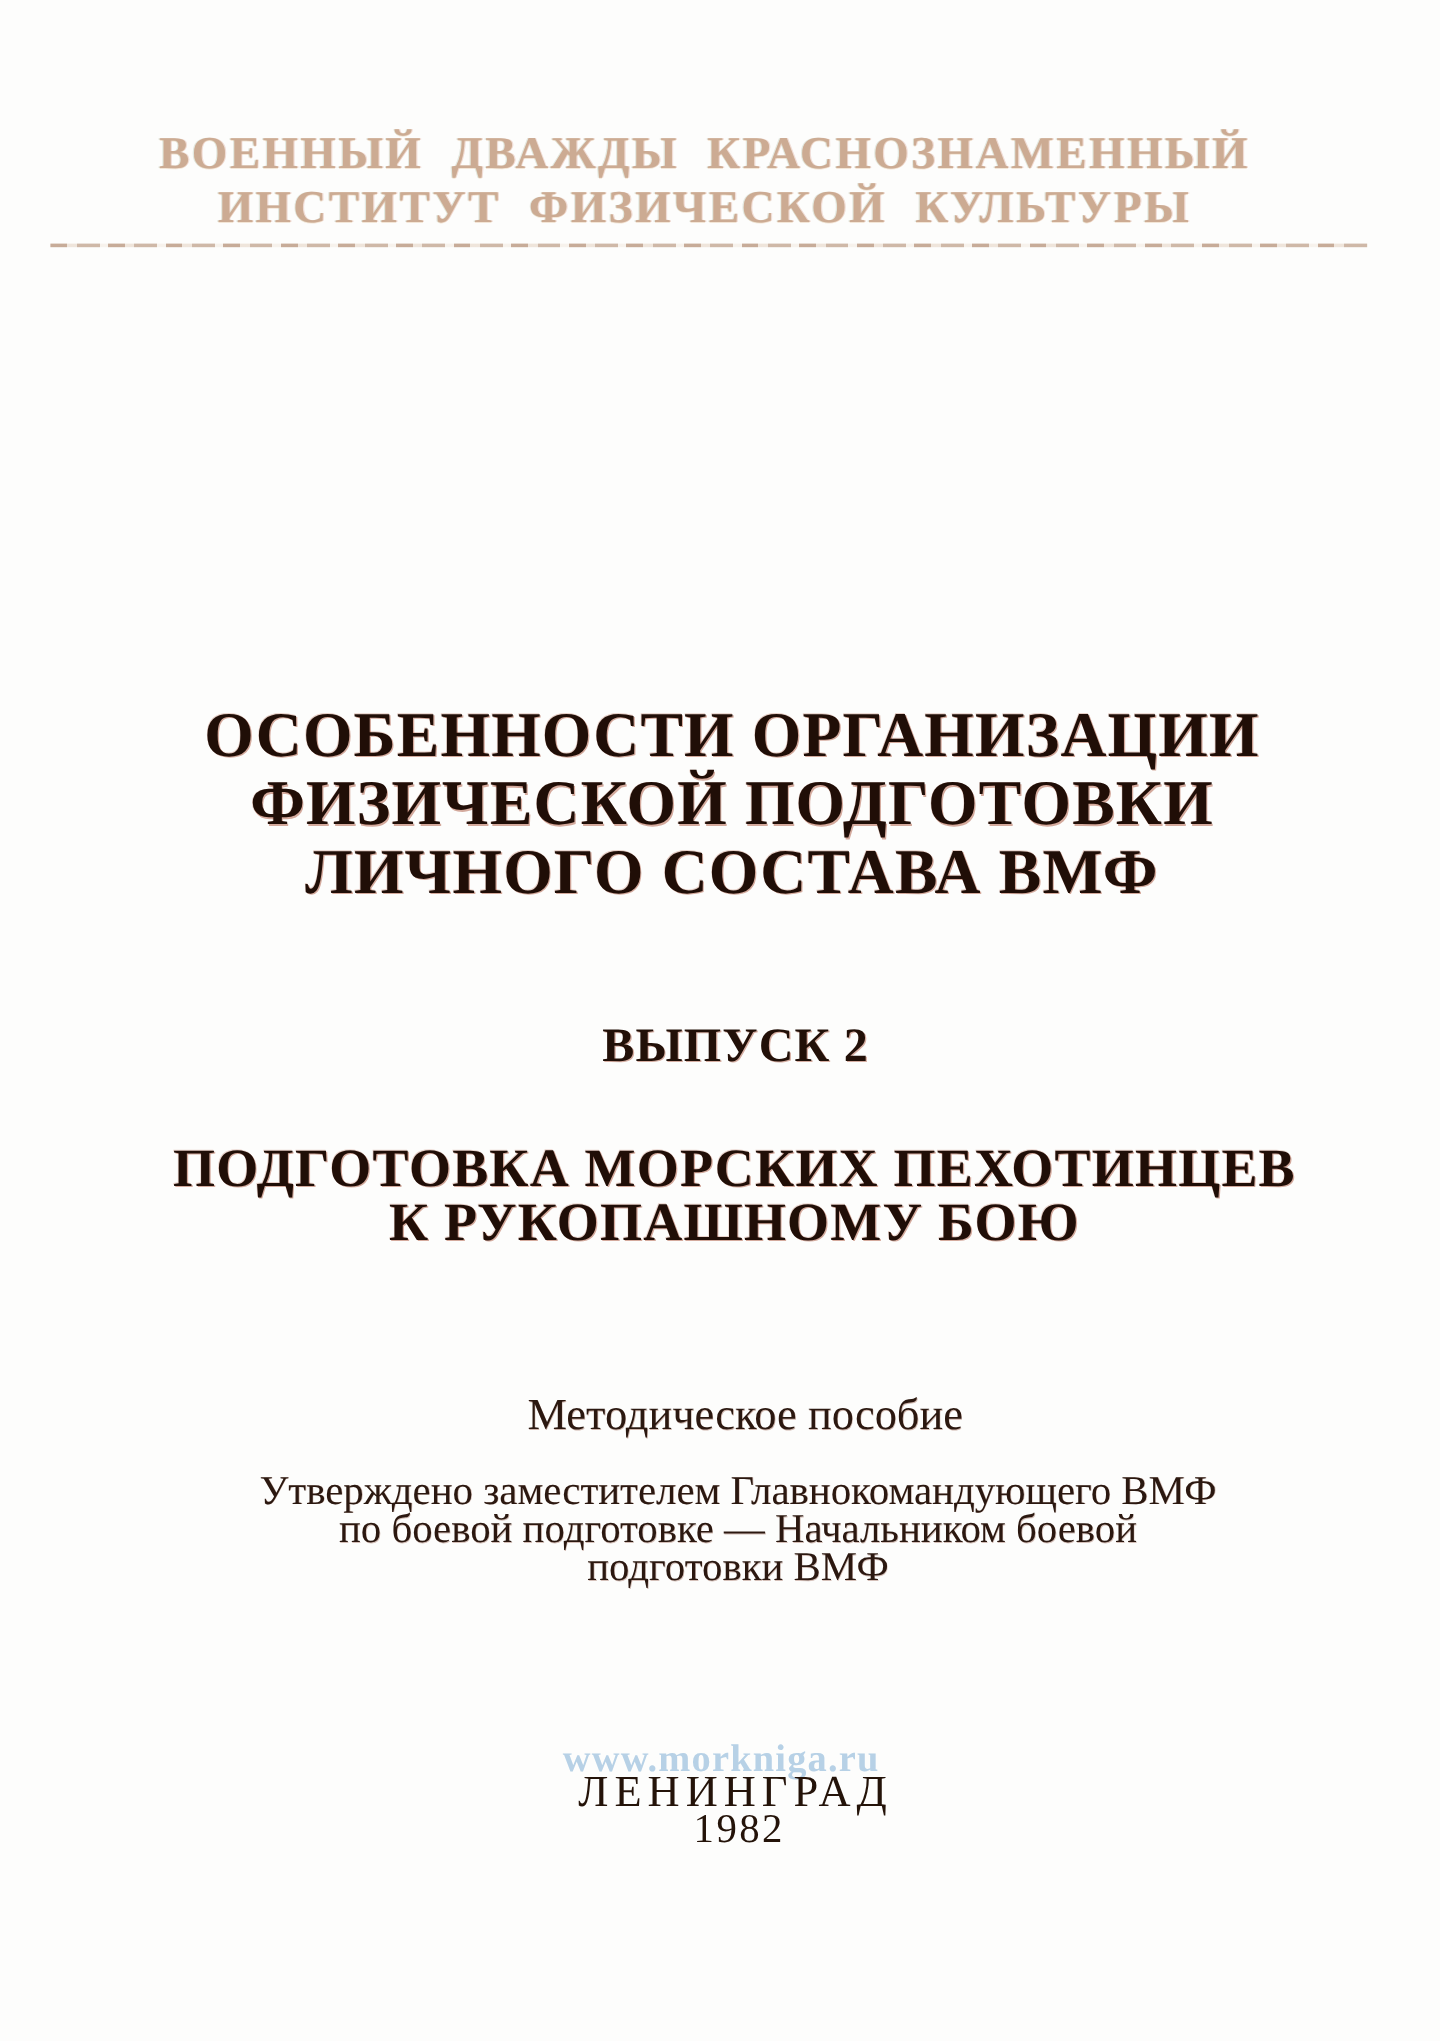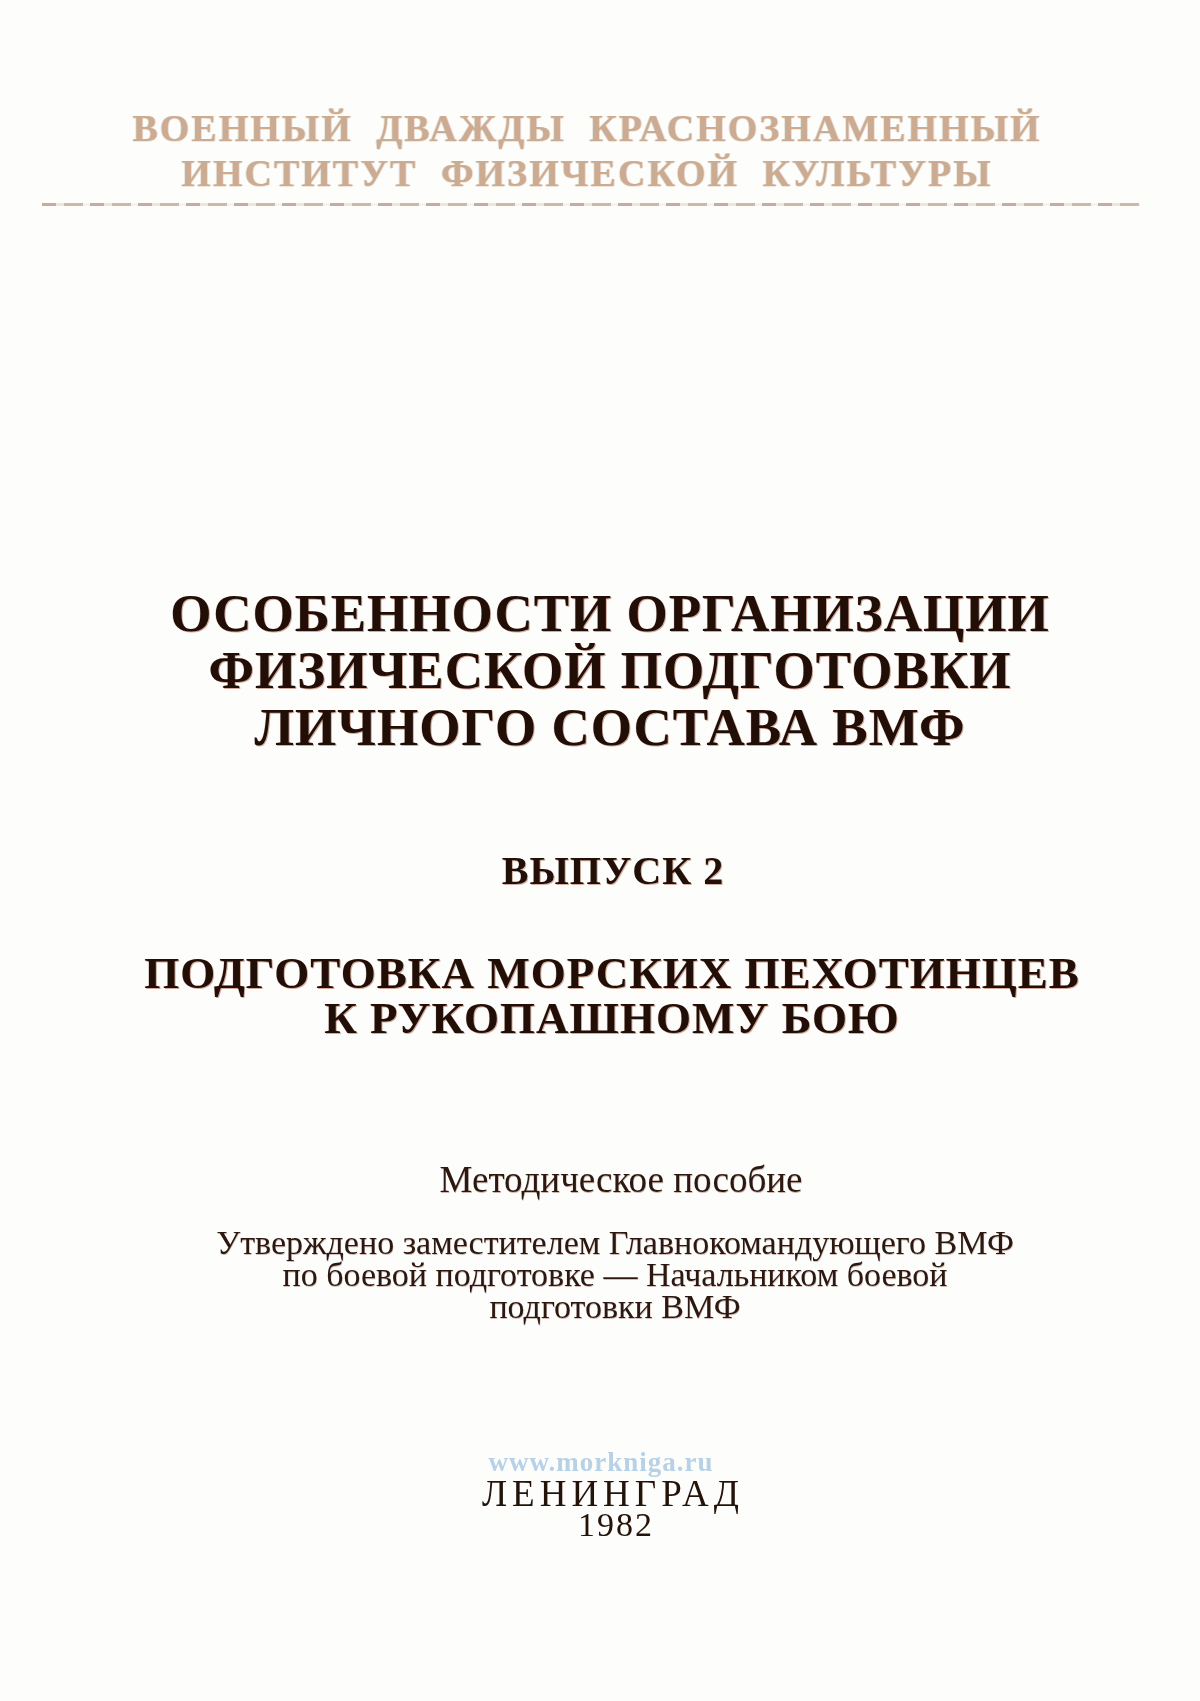--- a/index.html
+++ b/index.html
@@ -110,21 +110,21 @@
     transform: translateX(15px);
     font-size: 34px;
     line-height: 32px;
     color: #2b1810;
     text-shadow: 0.5px 0.5px 0 rgba(120, 50, 25, 0.30);
   }
 
   .watermark {
     top: 1447px;
     transform: translateX(1px);
-    font-size: 27px;
+    font-size: 32px;
     font-weight: bold;
     letter-spacing: 1px;
     color: #b7d1e6;
   }
 
   .imprint-city {
     top: 1472px;
     transform: translateX(13px);
     font-size: 37px;
     letter-spacing: 5px;

